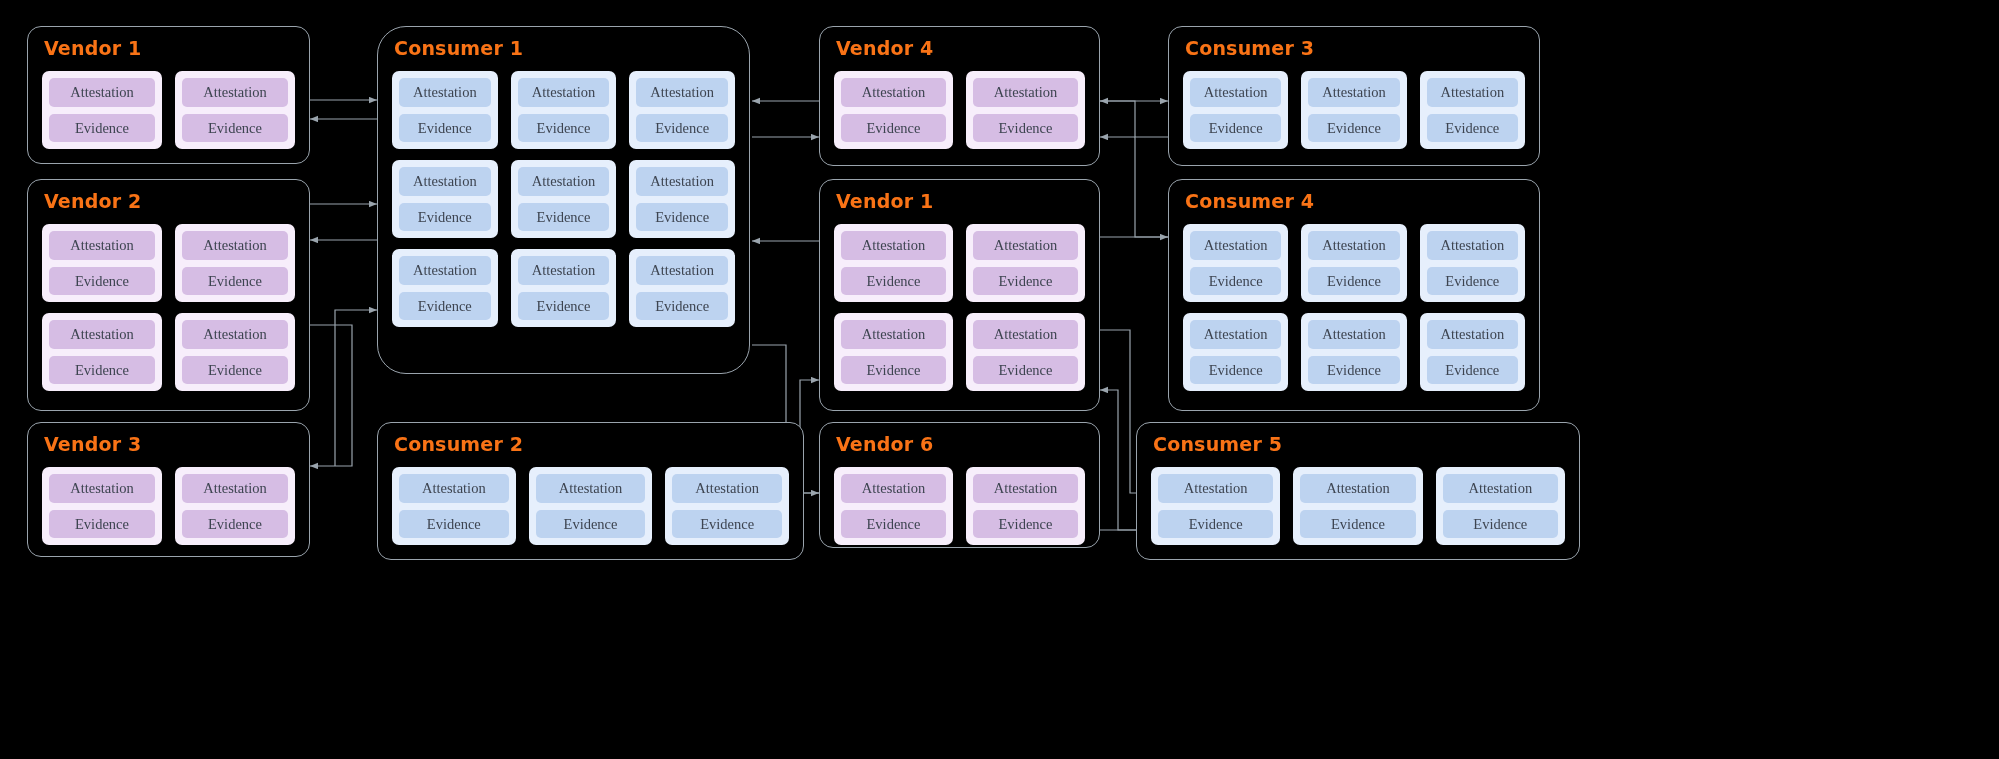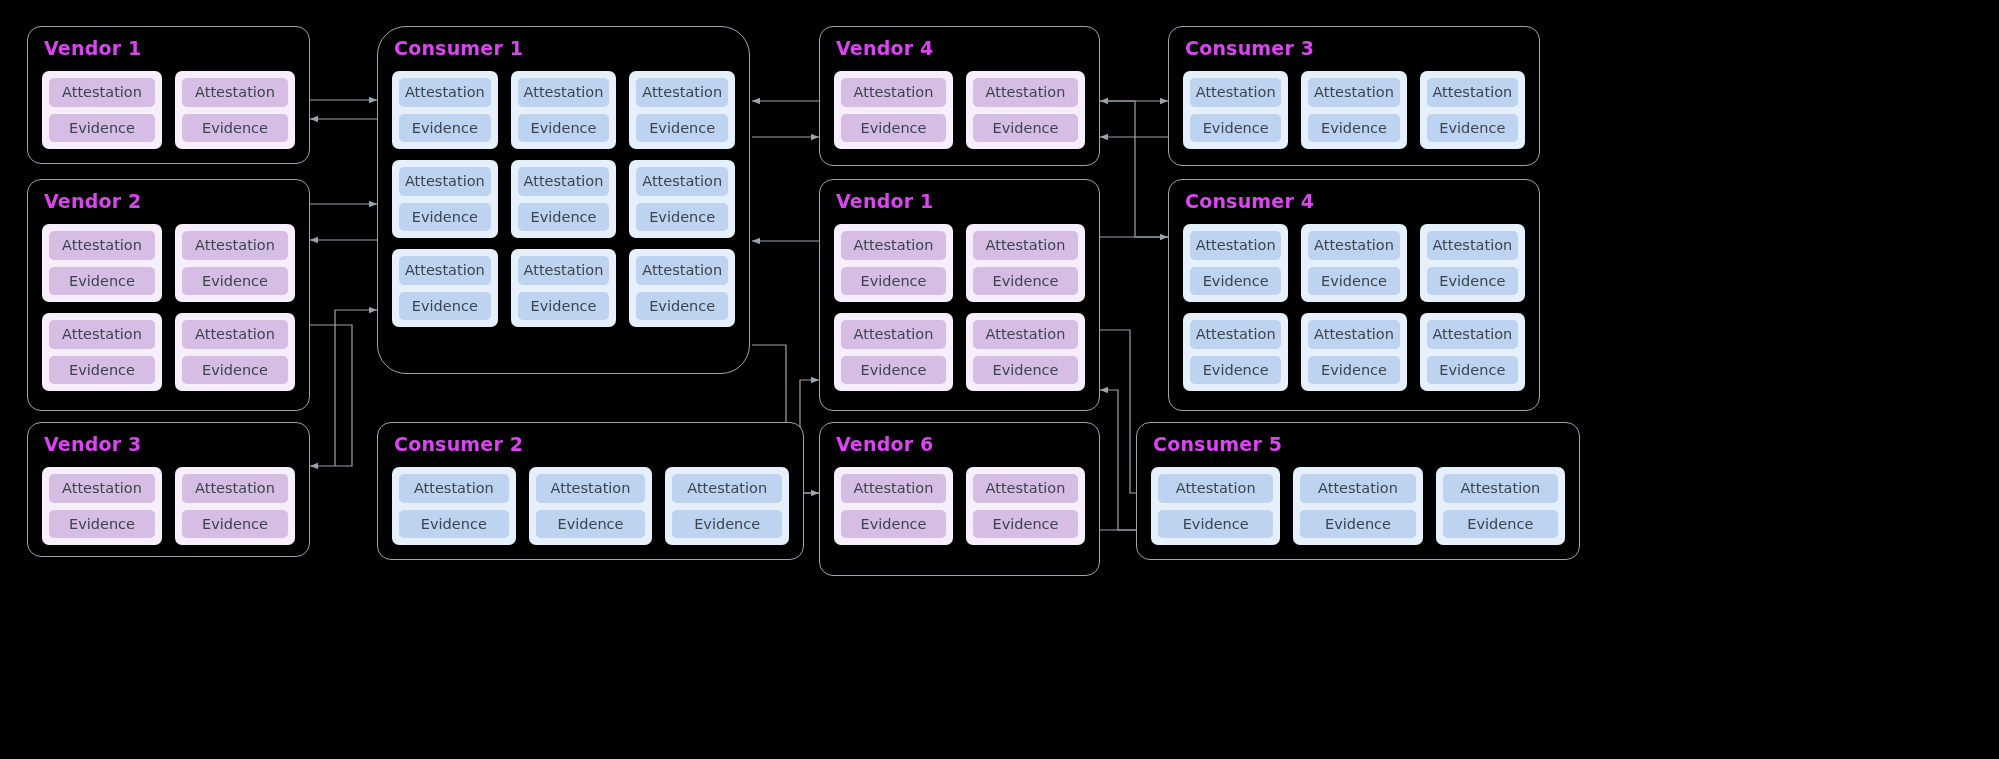--- a/index.html
+++ b/index.html
@@ -16,32 +16,32 @@
     border:1.6px solid #9aa4ad;
     border-radius:14px;
     background:#000;
     box-sizing:border-box;
   }
   .group-title{
     position:absolute;
     left:16px;top:10px;
     font-size:19px;
     font-weight:bold;
-    color:#d946ef;
+    color:#f97316;
     letter-spacing:.2px;
     white-space:nowrap;
   }
   .cards{
     position:absolute;
     left:14px;right:14px;top:44px;
     display:flex;
     flex-direction:column;
     gap:11px;
   }
-  .card-row{display:flex;gap:13px;}
+  .card-row{display:flex;gap:13px;font-family:Liberation Serif, serif;}
   .card{
     flex:1;
     border-radius:7px;
     padding:7px 7px;
     display:flex;
     flex-direction:column;
     gap:7px;
     box-sizing:border-box;
   }
   .chip{
@@ -247,21 +247,21 @@
               <div class="chip">Attestation</div>
               <div class="chip">Evidence</div>
             </div>
             <div class="card">
               <div class="chip">Attestation</div>
               <div class="chip">Evidence</div>
             </div>
           </div>
         </div>
       </div>
-      <div class="group vendor" style="left: 819px; top: 422px; width: 281px; height: 154px;">
+      <div class="group vendor" style="left: 819px; top: 422px; width: 281px; height: 126px;">
         <div class="group-title">Vendor 6</div>
         <div class="cards">
           <div class="card-row">
             <div class="card">
               <div class="chip">Attestation</div>
               <div class="chip">Evidence</div>
             </div>
             <div class="card">
               <div class="chip">Attestation</div>
               <div class="chip">Evidence</div>

